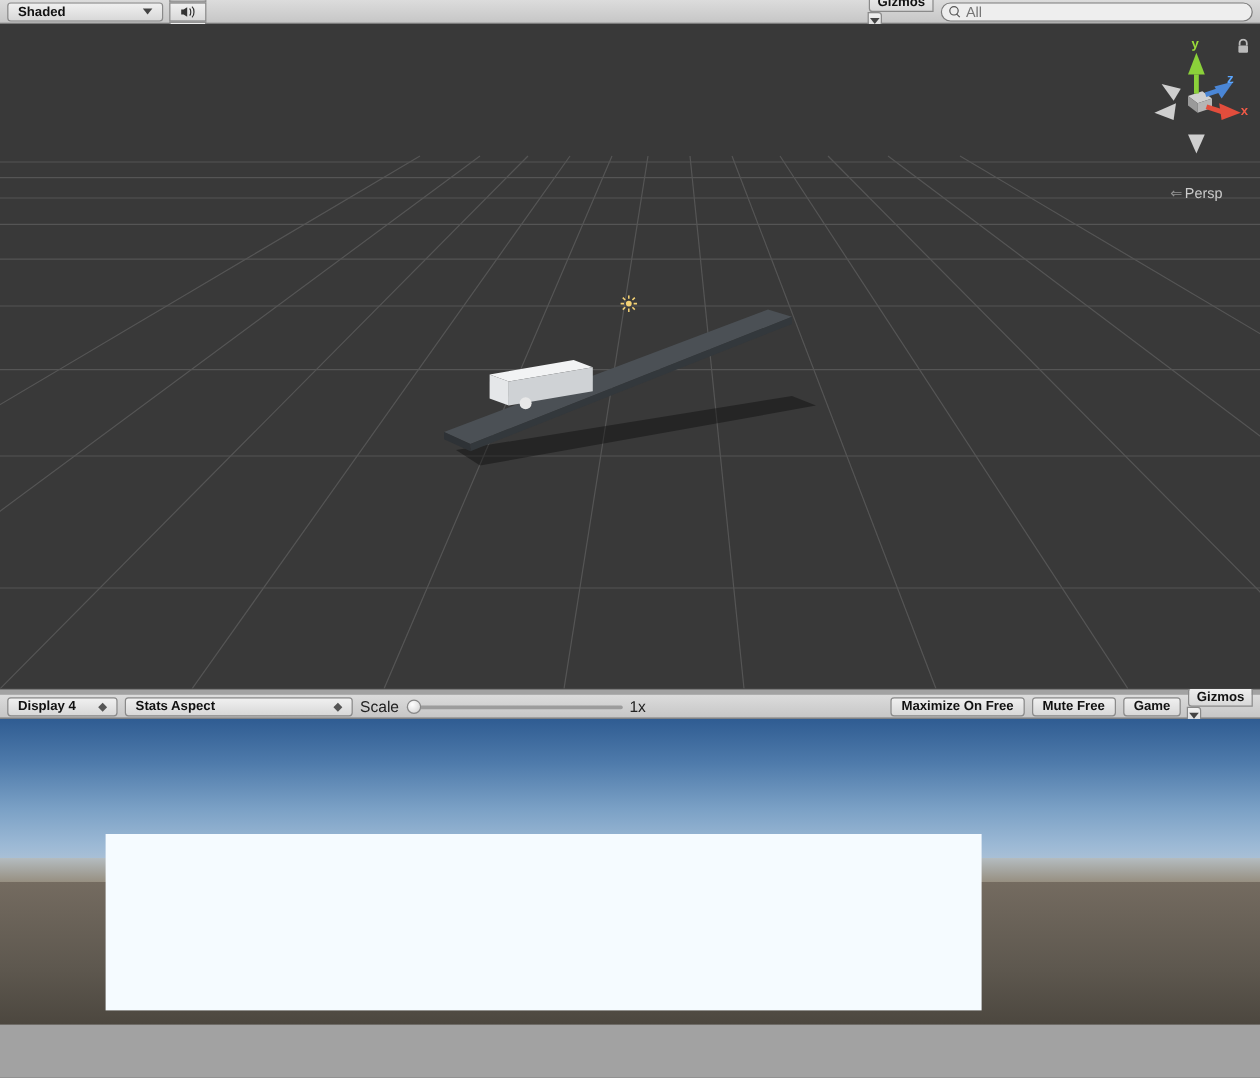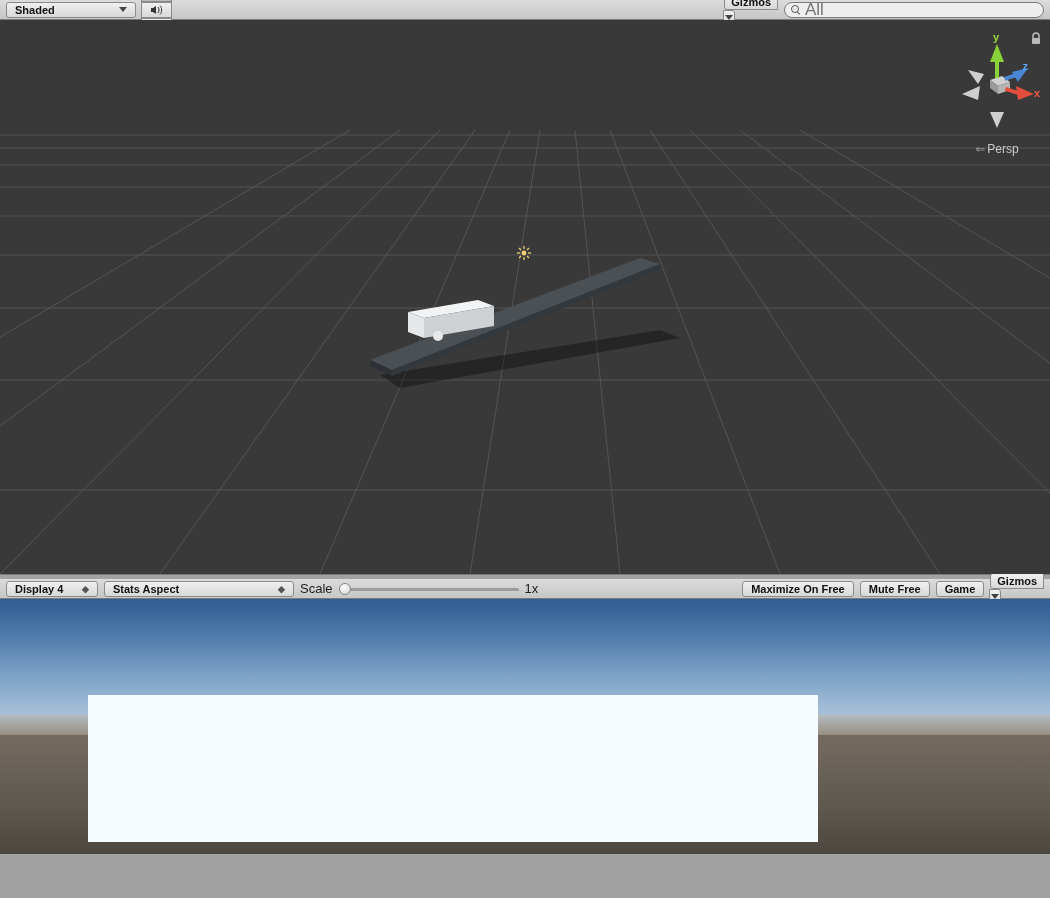--- a/index.html
+++ b/index.html
@@ -79,21 +79,21 @@
   .search {
     height: 16px; width: 260px;
     border: 1px solid #7b7b7b;
     border-radius: 9px;
     background: #eee;
     display: flex; align-items: center;
     padding: 0 6px;
     gap: 4px;
   }
   .search input {
-    border: none; outline: none; background: transparent; font-size: 17px; width: 100%;
+    border: none; outline: none; background: transparent; font-size: 12px; width: 100%;
     color: #444;
   }
   .mag {
     width: 10px; height: 10px; position: relative; flex: 0 0 10px;
   }
   .mag::before {
     content: ""; position: absolute; left: 0; top: 0; width: 6px; height: 6px; border: 1px solid #555; border-radius: 50%;
   }
   .mag::after {
     content: ""; position: absolute; left: 6px; top: 6px; width: 4px; height: 1px; background: #555; transform: rotate(45deg); transform-origin: left;
@@ -113,21 +113,21 @@
     position: absolute; inset: 0;
   }
 
   
   .gizmo {
     position: absolute; right: 8px; top: 12px; width: 90px; height: 140px;
     color: #ddd;
     user-select: none;
   }
   .gizmo .persp {
-    position: absolute; bottom: 16px; width: 100%; text-align: center; font-size: 12px; color: #ccc;
+    position: absolute; bottom: 4px; width: 100%; text-align: center; font-size: 12px; color: #ccc;
   }
   .gizmo .lock {
     position: absolute; right: 0; top: 0; width: 12px; height: 14px; cursor: pointer;
   }
   .gizmo .lbl { position: absolute; font-size: 11px; font-weight: bold; }
   .gizmo .lbl.y { color: #9bdc3a; left: 41px; top: -1px; }
   .gizmo .lbl.z { color: #5aa6ff; right: 14px; top: 28px; }
   .gizmo .lbl.x { color: #ef5a47; right: 2px;  top: 55px; }
 
   

